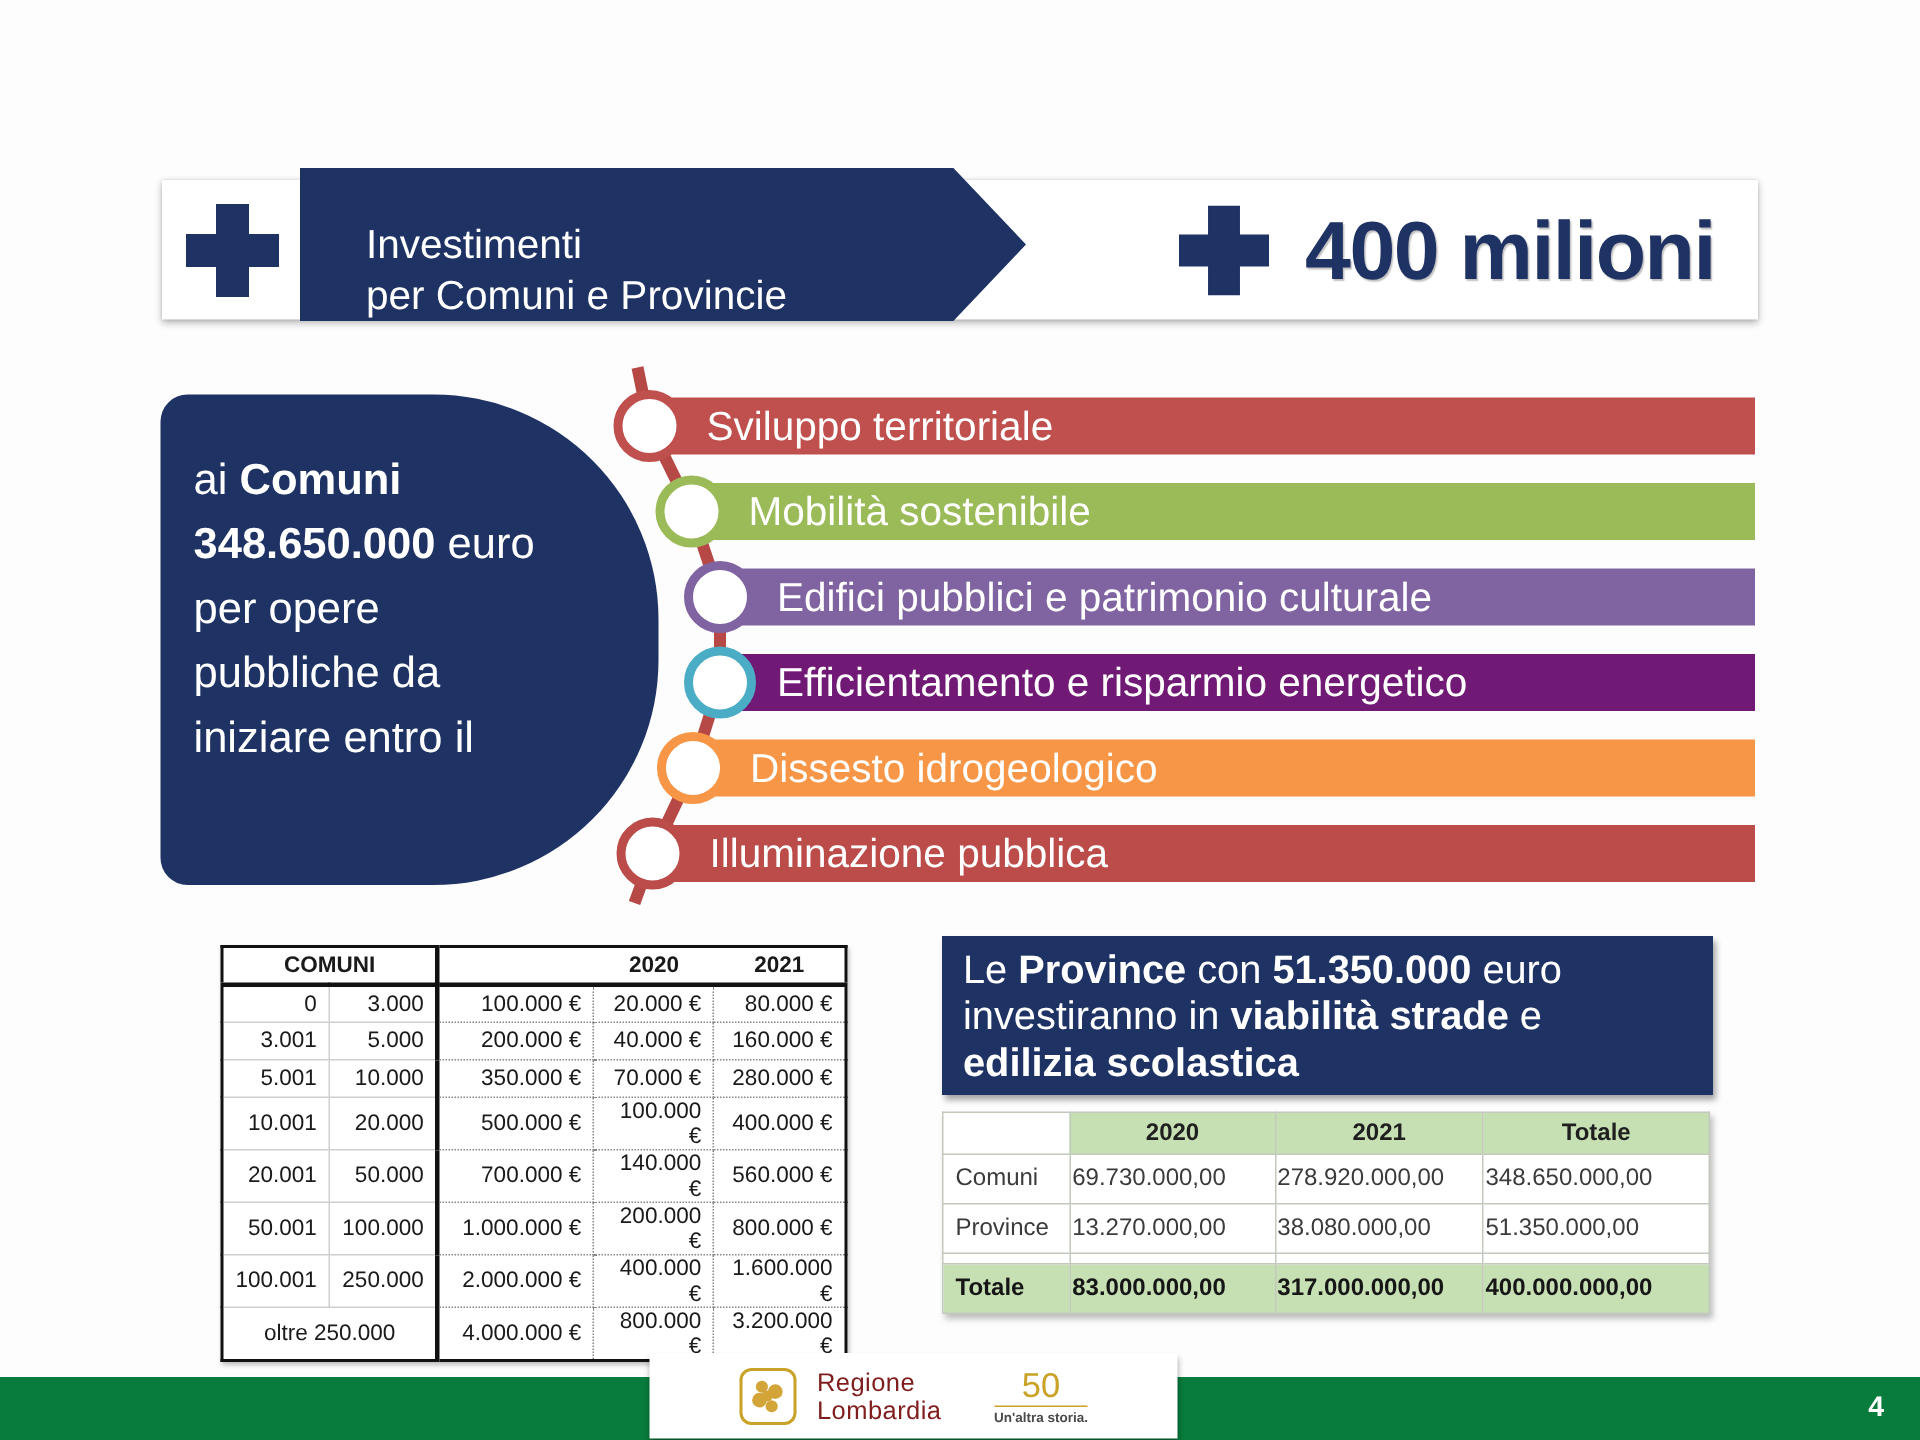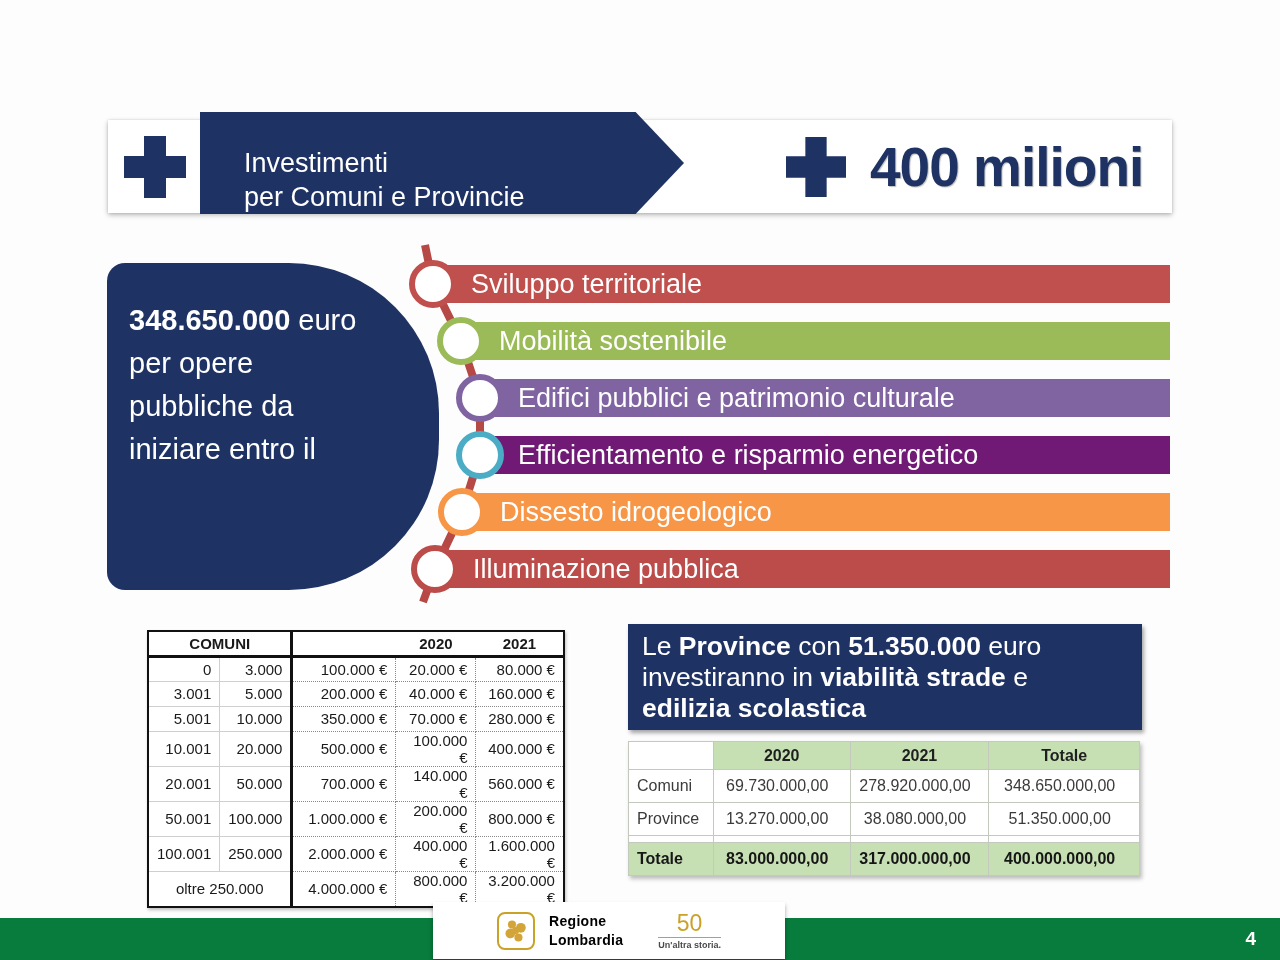--- a/index.html
+++ b/index.html
@@ -70,31 +70,31 @@
   .totals-table{
     position:absolute;left:628px;top:741px;width:512px;border-collapse:collapse;background:#fff;
     font-size:16px;color:#3b3b3b;box-shadow:2px 3px 4px rgba(0,0,0,.25);
   }
   .totals-table th,.totals-table td{border:1px solid #c3c9bd;box-sizing:border-box;}
   .totals-table th{background:#C6E0B4;color:#1f1f1f;font-weight:bold;text-align:center;height:28px;}
   .totals-table th.blank{background:#fff;}
   .totals-table td{height:33px;}
   .tt-w1{width:85px;} .tt-w2{width:137px;} .tt-w3{width:139px;} .tt-w4{width:151px;}
   .totals-table td.lbl{text-align:left;padding-left:8px;}
-  .totals-table td.num{text-align:center;padding-right:10px;}
+  .totals-table td.num{text-align:left;padding-right:10px;}
   .totals-table tr.gap td{height:7px;}
   .totals-table tr.total td{background:#C6E0B4;font-weight:bold;color:#161616;}
   
   .footer-bar{position:absolute;left:0;top:918px;width:1280px;height:42px;background:#077C3C;}
   .footer-white{
     position:absolute;left:433px;top:902px;width:352px;height:57px;background:#fff;
     box-shadow:0 3px 4px rgba(0,0,0,.35);display:flex;align-items:center;justify-content:center;gap:14px;
   }
   .logo-box{width:38px;height:38px;border:2px solid #C9A227;border-radius:8px;display:flex;align-items:center;justify-content:center;box-sizing:border-box;background:#fff;}
-  .region-name{font-size:14px;line-height:19px;color:#000000;font-weight:700;letter-spacing:.3px;}
+  .region-name{font-size:17px;line-height:19px;color:#7f1d1d;font-weight:400;letter-spacing:.3px;}
   .anniv{text-align:center;margin-left:21px;}
   .anniv-num{font-size:23px;color:#C9A227;font-weight:400;line-height:23px;border-bottom:1.5px solid #C9A227;padding:0 8px 2px;}
   .anniv-sub{font-size:9px;color:#4a4a4a;font-weight:bold;line-height:10px;margin-top:2px;}
   .page-number{position:absolute;right:24px;top:928px;color:#fff;font-weight:bold;font-size:19px;}
 </style>
 </head>
 <body>
 
 <div class="slide">
 
@@ -107,20 +107,21 @@
     <div>per Comuni e Provincie</div>
   </div>
   <div class="amount-group">
     <svg class="plus-right" viewBox="0 0 62 62">
       <path d="M20 0h22v20h20v22H42v20H20V42H0V20h20z" fill="#1E3264"></path>
     </svg>
     <span class="amount-text">400 milioni</span>
   </div>
 
   <div class="comuni-box">
+    <div><span>ai </span><b>Comuni</b></div>
     <div><b>348.650.000</b><span> euro</span></div>
     <div>per opere</div>
     <div>pubbliche da</div>
     <div>iniziare entro il</div>
   </div>
 
   <svg class="connector-svg" viewBox="0 0 120 374">
     <polyline points="25,7 33,46 61,103 80,160 80,217 62,274 35,331 23,364" fill="none" stroke="#B64845" stroke-width="8" stroke-linejoin="round"></polyline>
   </svg>
 

